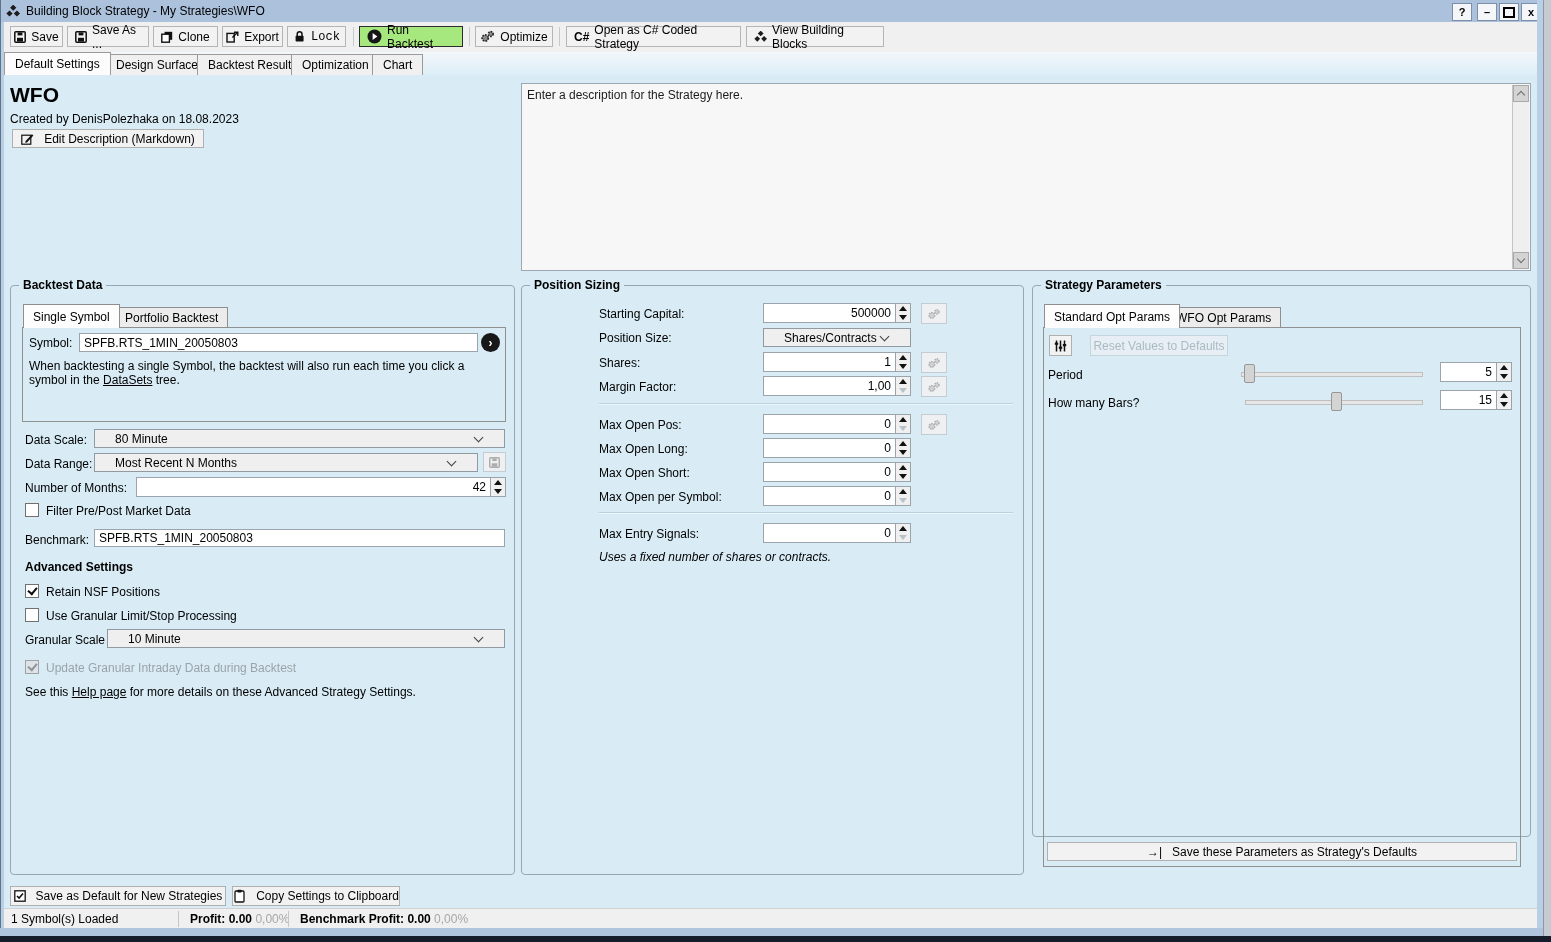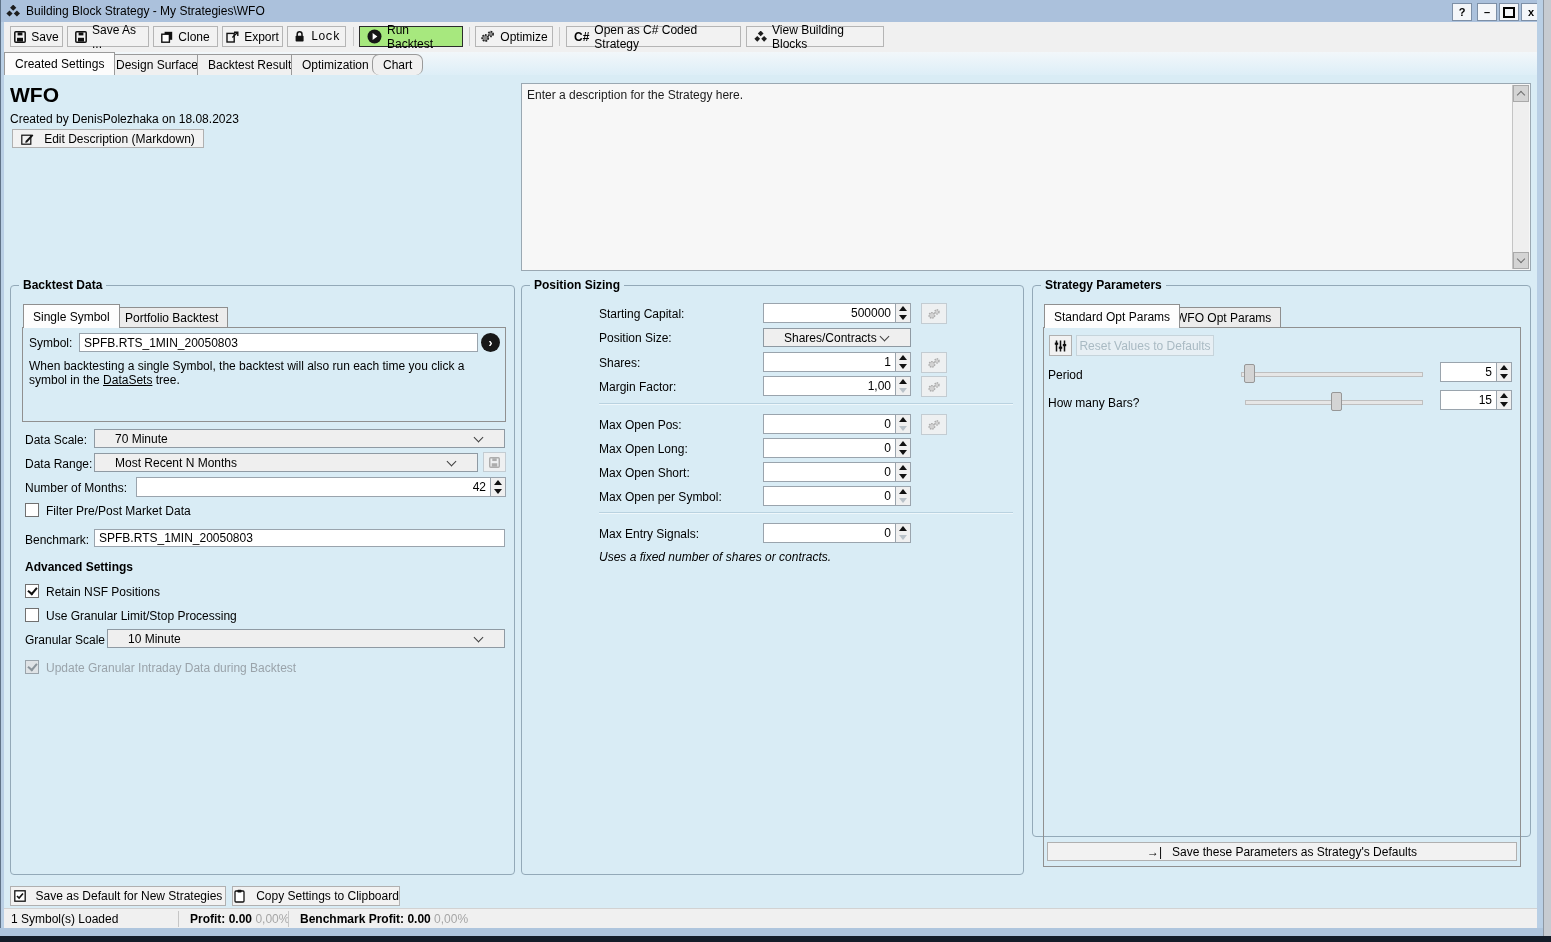--- a/index.html
+++ b/index.html
@@ -227,32 +227,32 @@
               <rect x="8.7" y="6.3" width="4.4" height="4.4" transform="rotate(45 10.9 8.5)"></rect>
             </g>
           </svg>
         </span>
       <span>View Building Blocks</span>
     </div>
   </div>
 
   <div class="abs tabbar">
     <div class="tab active" style="left:1px;">
-        <span>Created Settings</span>
+        <span>Default Settings</span>
       </div>
     <div class="tab" style="left:102px;">
         <span>Design Surface</span>
       </div>
     <div class="tab" style="left:194px;">
         <span>Backtest Results</span>
       </div>
     <div class="tab" style="left:288px;">
         <span>Optimization</span>
       </div>
-    <div class="tab" style="left:369px;border-radius:7px;">
+    <div class="tab" style="left:369px;">
         <span>Chart</span>
       </div>
   </div>
 
   <div class="abs content">
 
     <div class="abs h1" style="left:7px;top:8px;">WFO</div>
     <div class="abs" style="left:7px;top:37px;">Created by DenisPolezhaka on 18.08.2023</div>
     <div class="abs btn" style="left:9px;top:54px;width:192px;height:19px;">
       <span>
@@ -292,21 +292,21 @@
           <span>SPFB.RTS_1MIN_20050803</span>
         </div>
       <div class="circlebtn" style="left:470px;top:47px;">
           <span>›</span>
         </div>
 
       <div class="abs" style="left:18px;top:73px;width:452px;"><span>When backtesting a single Symbol, the backtest will also run each time you click a symbol in the </span><span class="link">DataSets</span><span> tree.</span></div>
 
       <div class="lbl" style="left:14px;top:147px;">Data Scale:</div>
       <div class="select" style="left:83px;top:143px;width:411px;height:19px;">
-        <span class="sel-val">70 Minute</span>
+        <span class="sel-val">80 Minute</span>
         <span class="chev"></span>
       </div>
 
       <div class="lbl" style="left:14px;top:171px;">Data Range:</div>
       <div class="select" style="left:83px;top:167px;width:384px;height:19px;">
         <span class="sel-val">Most Recent N Months</span>
         <span class="chev"></span>
       </div>
       <div class="gearbtn" style="left:472px;top:166px;width:23px;height:20px;">
         <span>
@@ -349,20 +349,21 @@
 
       <div class="lbl" style="left:14px;top:347px;">Granular Scale</div>
       <div class="select" style="left:96px;top:343px;width:398px;height:19px;">
         <span class="sel-val">10 Minute</span>
         <span class="chev"></span>
       </div>
 
       <div class="chk checked disabled" style="left:14px;top:374px;"></div>
       <div class="lbl gray-text" style="left:35px;top:375px;">Update Granular Intraday Data during Backtest</div>
 
+      <div class="abs" style="left:14px;top:399px;width:470px;"><span>See this </span><span class="link">Help page</span><span> for more details on these Advanced Strategy Settings.</span></div>
     </div>
 
     <div class="abs grp" style="left:518px;top:210px;width:503px;height:590px;">
       <div class="grp-label">Position Sizing</div>
 
       <div class="lbl" style="left:77px;top:21px;">Starting Capital:</div>
       <div class="spin" style="left:241px;top:17px;width:148px;height:20px;">
         <div class="spin-val">500000</div>
         <div class="spin-btns">
           <div class="spin-b">
@@ -522,21 +523,21 @@
                 <line x1="10.5" y1="0.5" x2="10.5" y2="11.5"></line>
               </g>
               <g fill="#111">
                 <rect x="0.8" y="2.6" width="3.4" height="2.2"></rect>
                 <rect x="4.8" y="6.6" width="3.4" height="2.2"></rect>
                 <rect x="8.8" y="4" width="3.4" height="2.2"></rect>
               </g>
             </svg>
           </span>
       </div>
-      <div class="abs btn disabled" style="left:43px;top:49px;width:138px;height:21px;">
+      <div class="abs btn disabled" style="left:57px;top:49px;width:138px;height:21px;">
           <span>Reset Values to Defaults</span>
         </div>
 
       <div class="lbl" style="left:15px;top:82px;">Period</div>
       <div class="slider" style="left:208px;top:78px;width:182px;">
         <div class="slider-track"></div>
         <div class="slider-thumb" style="left:3px;"></div>
       </div>
       <div class="spin" style="left:407px;top:76px;width:72px;height:20px;">
         <div class="spin-val">5</div>

